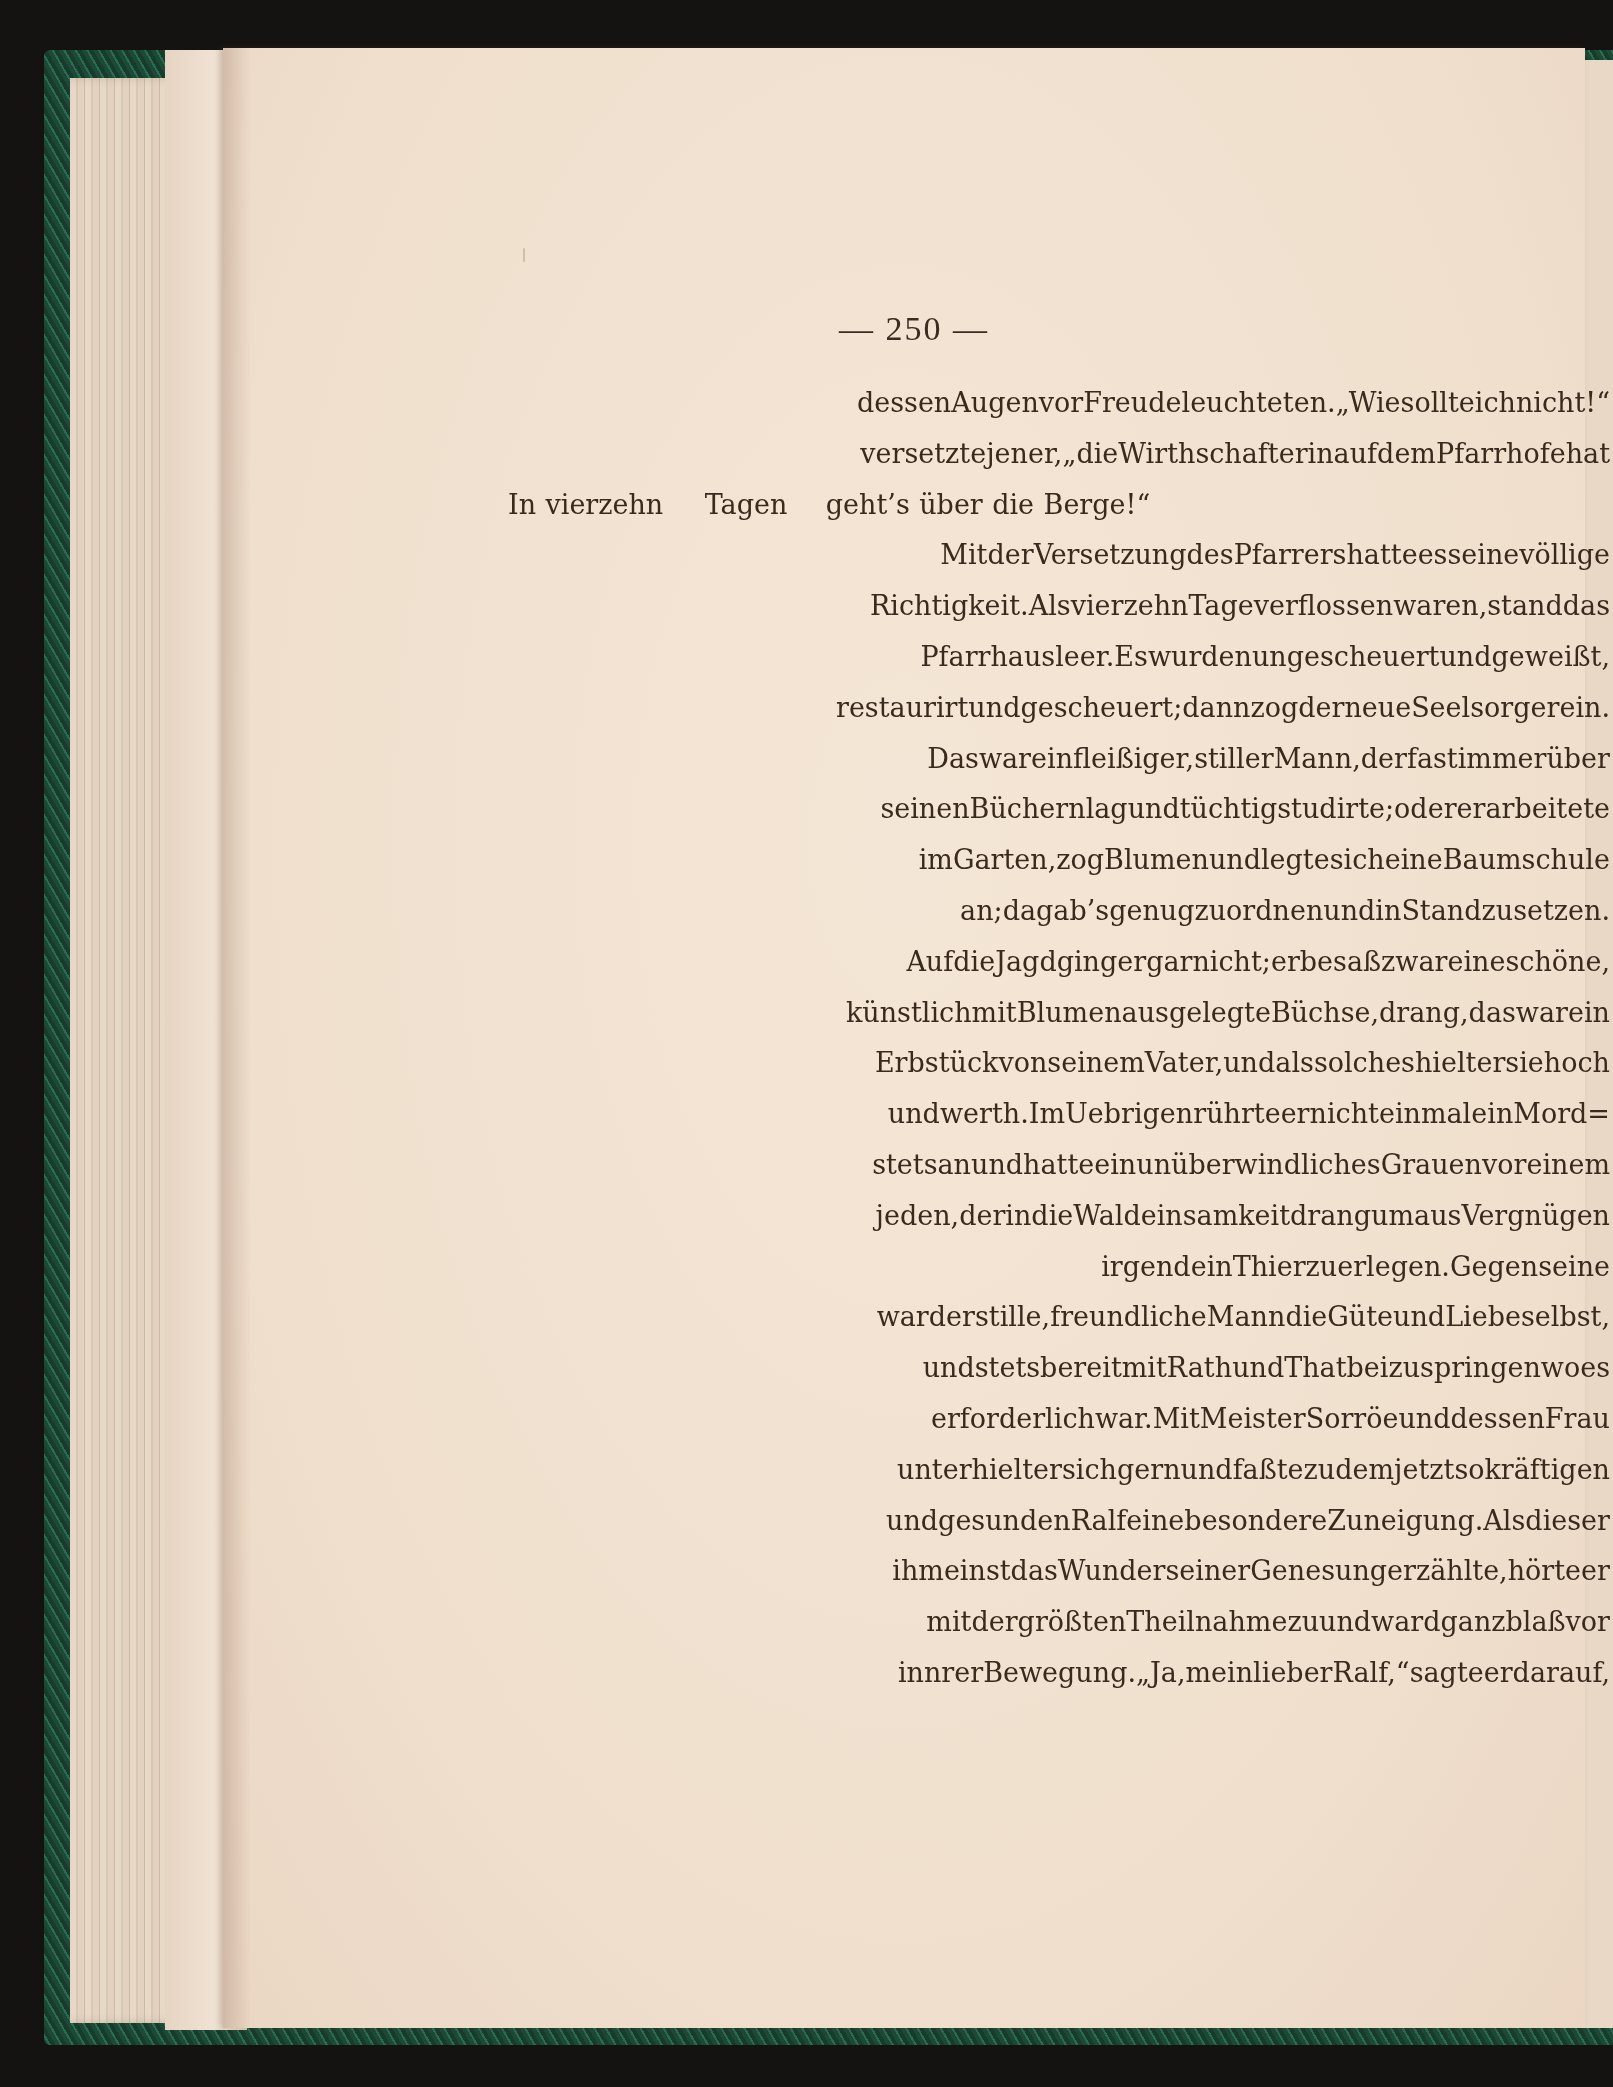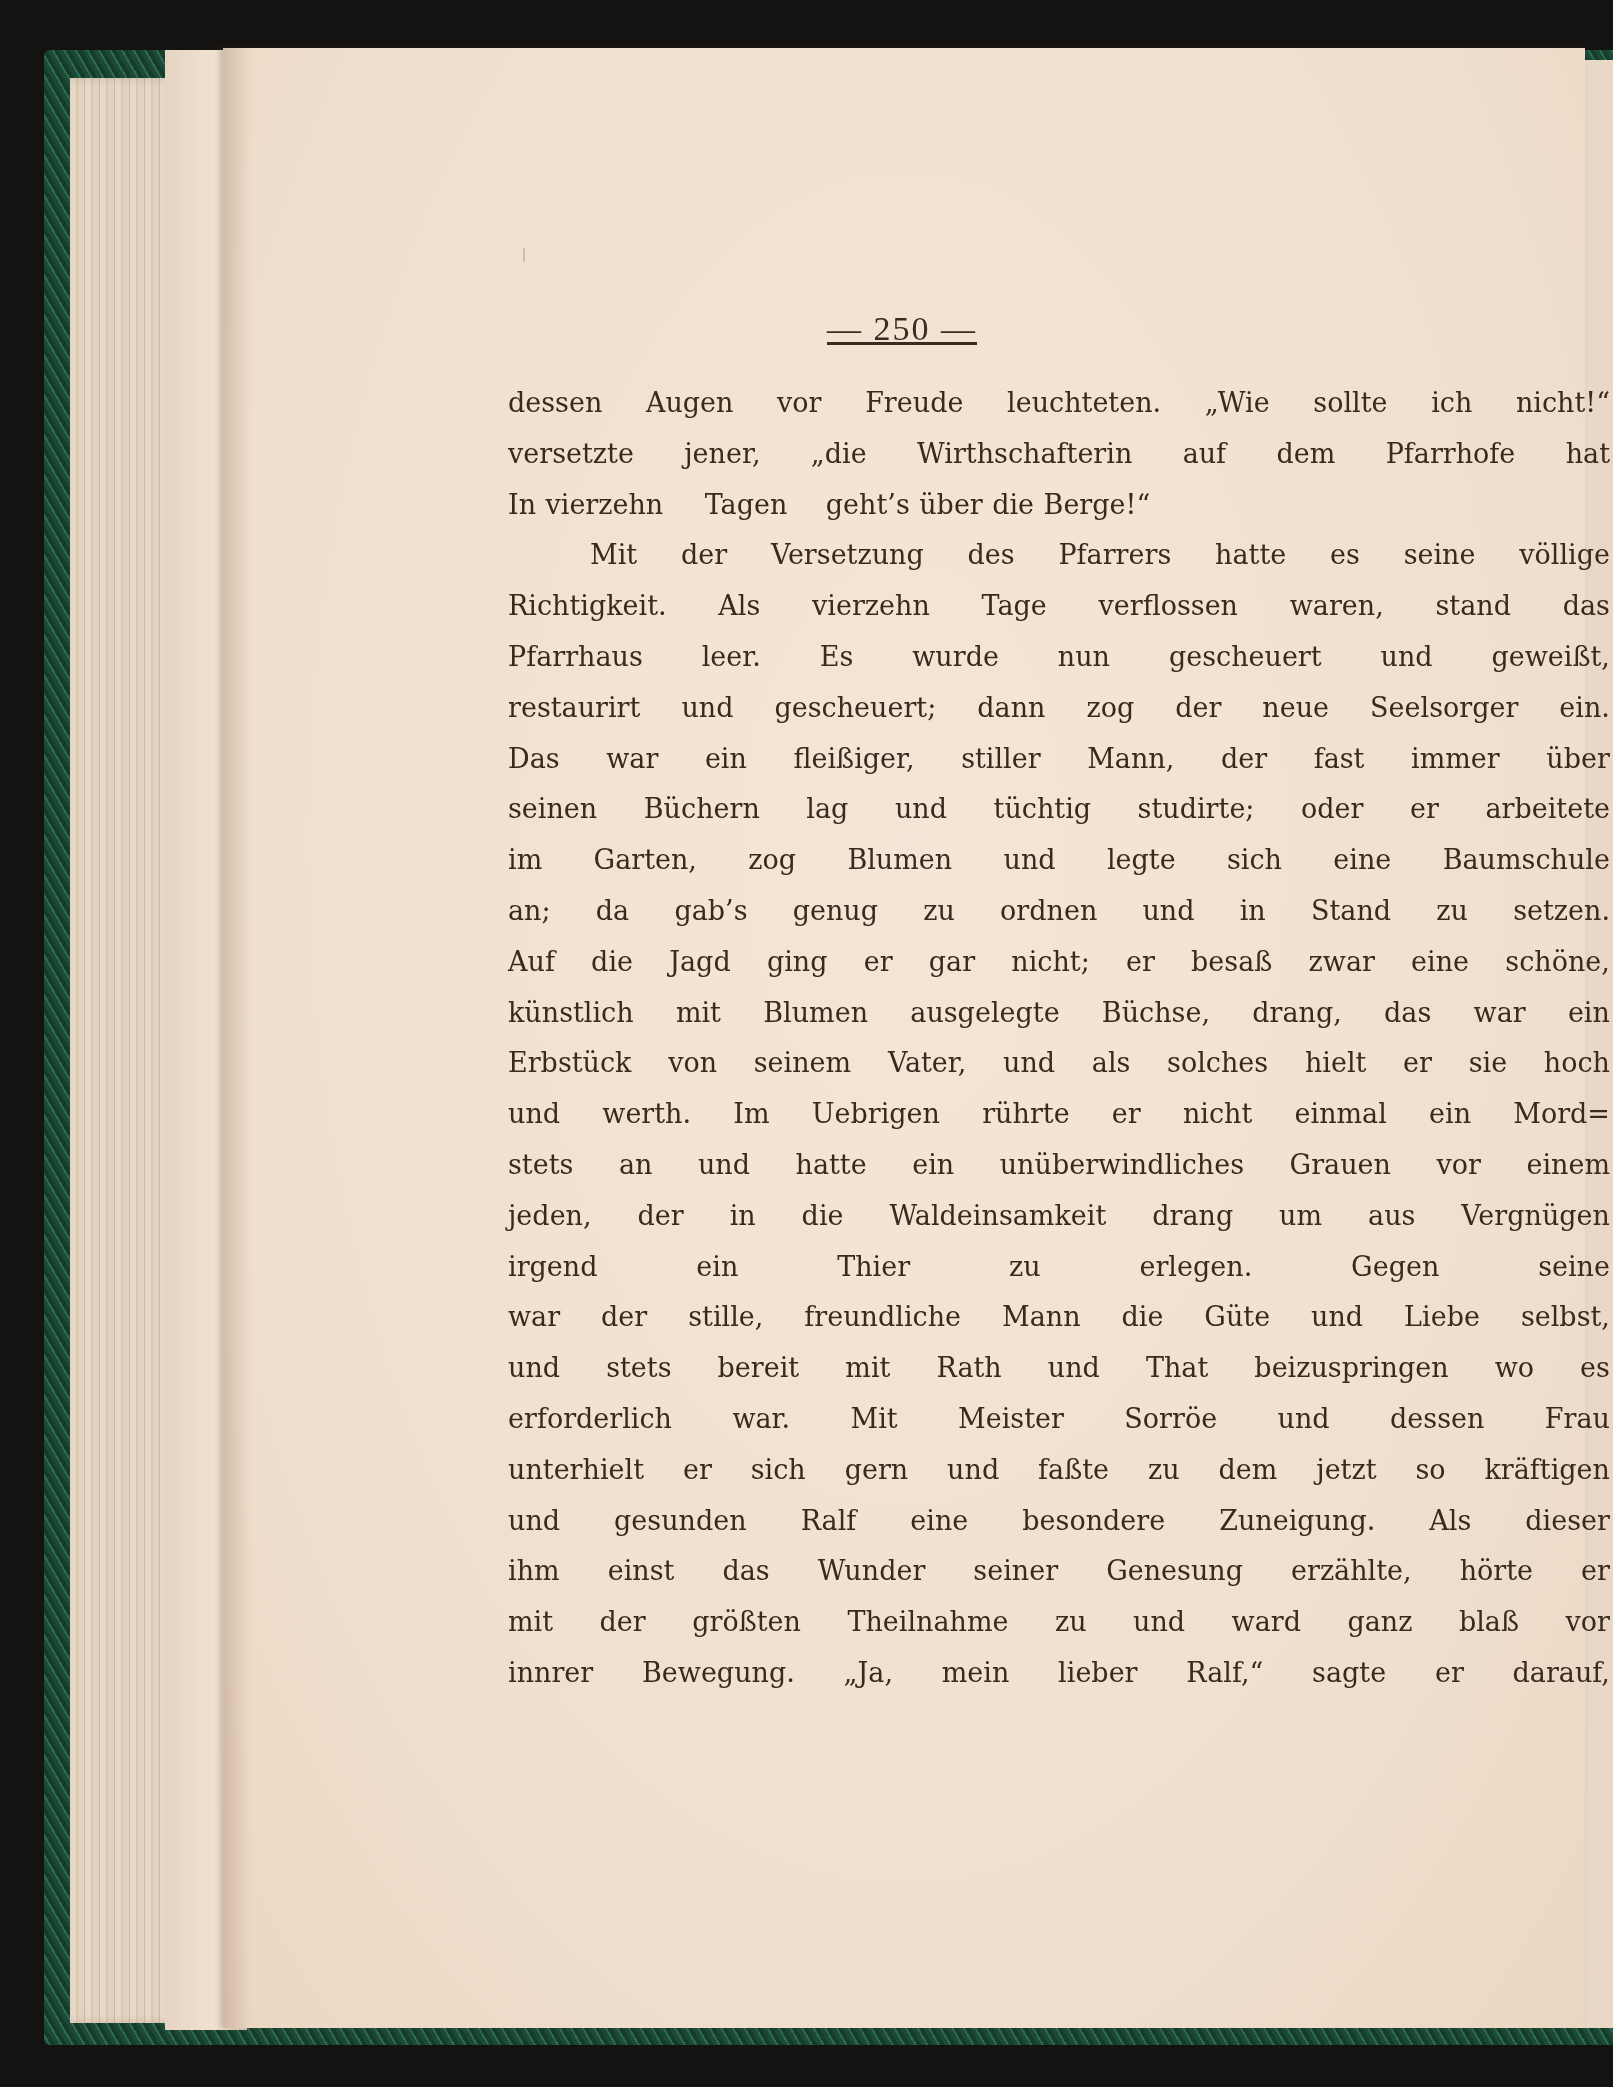--- a/index.html
+++ b/index.html
@@ -85,44 +85,43 @@
       position: absolute;
       left: 1578px;
       top: 60px;
       width: 35px;
       height: 1968px;
       background: linear-gradient(90deg, #d4c2b1 0 4px, #e9d8c6 4px 100%);
       border-left: 1px solid #b8a594;
     }
     .page-number {
       position: absolute;
-      left: 0;
+      left: 12px;
       width: 1362px;
       top: 262px;
       text-align: center;
       font-family: "Liberation Serif", serif;
       font-size: 34px;
       color: #3b2c22;
       letter-spacing: 2px;
       transform: translateX(-2px);
-      text-decoration: underline;
     }
     .text-block {
       position: absolute;
       left: 285px;
       top: 330px;
       width: 1102px;
       font-family: "DejaVu Serif", serif;
       font-size: 27px;
       color: #3a2a1e;
       line-height: 50.8px;
     }
     .line {
       display: flex;
-      justify-content: space-between;
+      justify-content: flex-end;
       white-space: nowrap;
       height: 50.8px;
       overflow: visible;
     }
     .line.last {
       justify-content: flex-start;
     }
     .line.indent {
       padding-left: 82px;
     }

